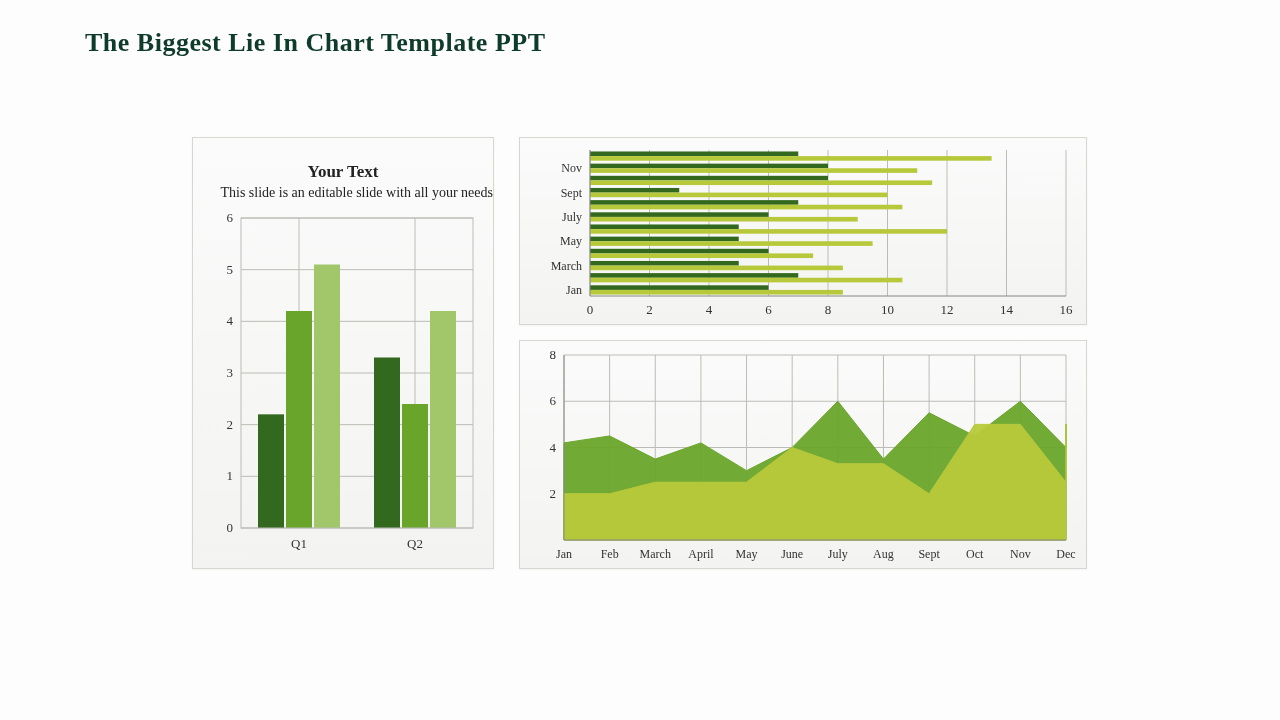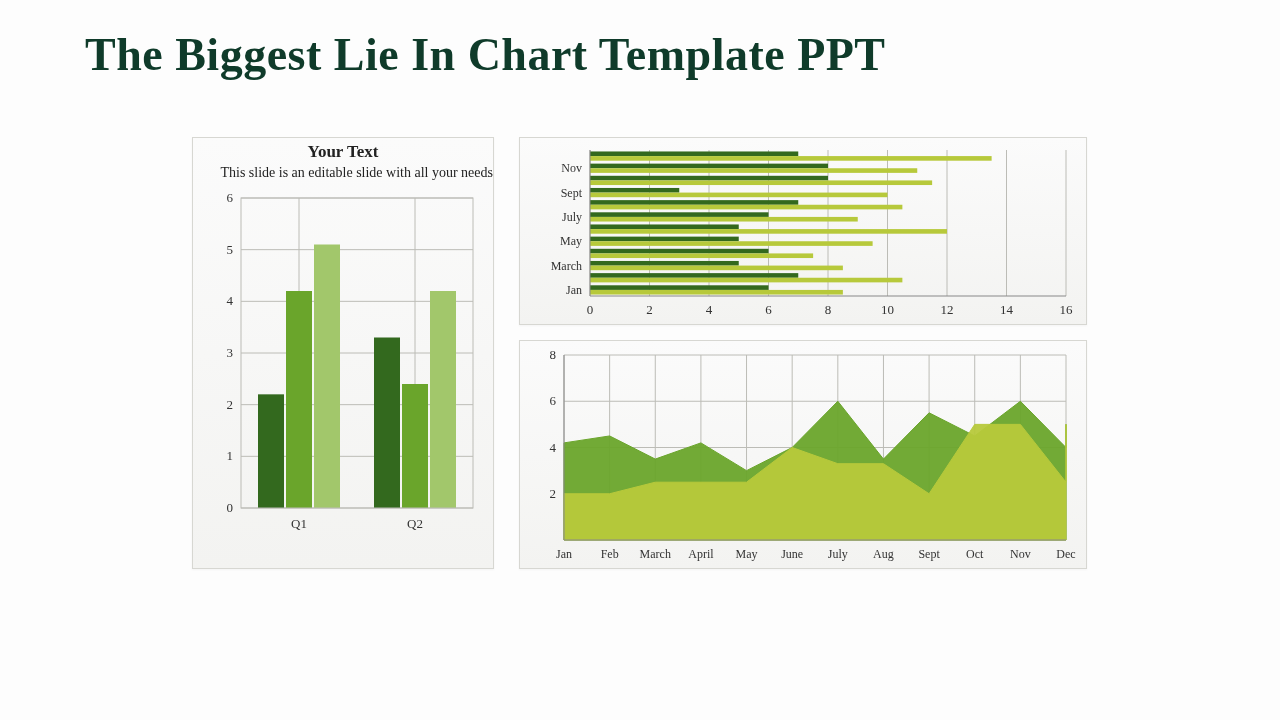--- a/index.html
+++ b/index.html
@@ -8,21 +8,21 @@
     width: 1280px;
     height: 720px;
     background: #fdfdfd;
     font-family: Georgia, 'Times New Roman', serif;
     color: #222;
   }
   .title {
     position: absolute;
     left: 85px;
     top: 28px;
-    font-size: 46px;
+    font-size: 26px;
     font-weight: bold;
     color: #0f3b2a;
     letter-spacing: 0.5px;
   }
   .panel {
     position: absolute;
     background: linear-gradient(#fbfbfb, #f3f3f1);
     border: 1px solid #d7d7d2;
     box-shadow: 0 1px 2px rgba(0,0,0,0.04);
   }
@@ -41,21 +41,21 @@
   #panel-area {
     left: 519px;
     top: 340px;
     width: 566px;
     height: 227px;
   }
   .panel-heading {
     text-align: center;
     font-weight: bold;
     font-size: 17px;
-    margin-top: 4px;
+    margin-top: 24px;
   }
   .panel-sub {
     text-align: right;
     font-size: 14px;
     line-height: 1.3;
     margin-top: 2px;
     margin-bottom: 6px;
   }
   svg { display: block; }
   .axis-text { font-family: Georgia, serif; font-size: 13px; fill: #333; }

